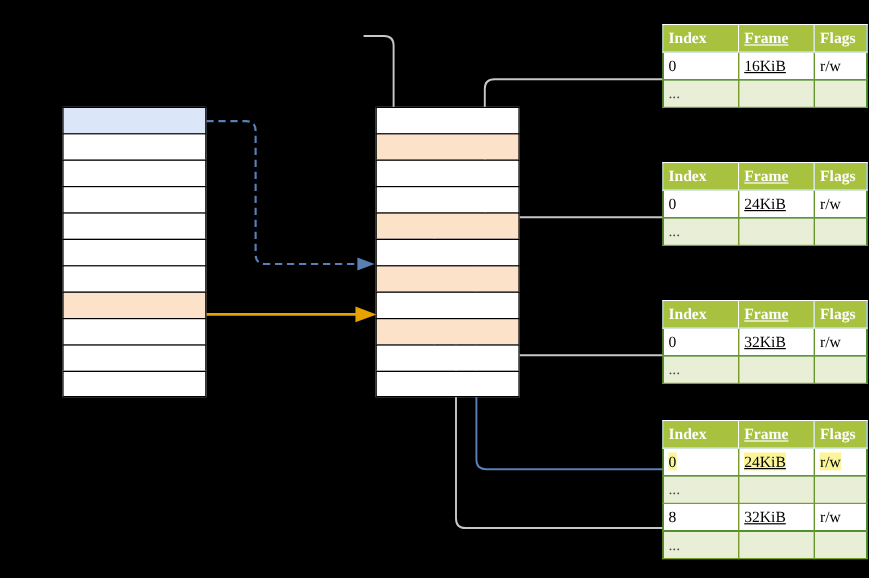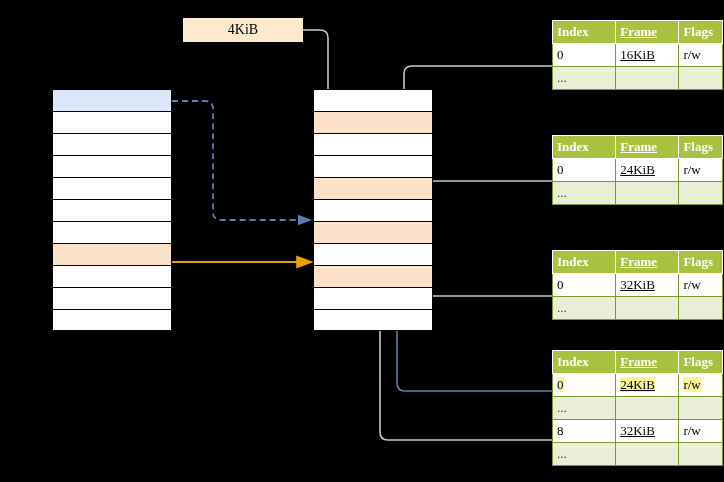--- a/index.html
+++ b/index.html
@@ -107,21 +107,20 @@
 
     <path d="M553,440 L388,440 Q380,440 380,432 L380,266" fill="none" stroke="#c7c7c7" stroke-width="1.6" marker-end="url(#ag)"></path>
 
     <path d="M553,391 L405,391 Q397,391 397,383 L397,225" fill="none" stroke="#5a7fb5" stroke-width="1.6" marker-end="url(#ab)"></path>
 
     <path d="M172,101 L205,101 Q213,101 213,109 L213,212 Q213,220 221,220 L305,220" fill="none" stroke="#5a7fb5" stroke-width="1.8" stroke-dasharray="6,4" marker-end="url(#ab)"></path>
 
     <path d="M172,262 L305,262" fill="none" stroke="#e8a200" stroke-width="2.2" marker-end="url(#ao)"></path>
   </svg>
 
-  <div class="size-box" style="left:183px; top:18px; width:120px; height:24px;">4KiB</div>
 
   <div class="cellstack" id="virtual-stack" style="left:52px; top:89px; width:120px;">
       <div class="cell blue" style="height: 22px;"></div>
       <div class="cell" style="height: 22px;"></div>
       <div class="cell" style="height: 22px;"></div>
       <div class="cell" style="height: 22px;"></div>
       <div class="cell" style="height: 22px;"></div>
       <div class="cell" style="height: 22px;"></div>
       <div class="cell" style="height: 22px;"></div>
       <div class="cell peach" style="height: 22px;"></div>

